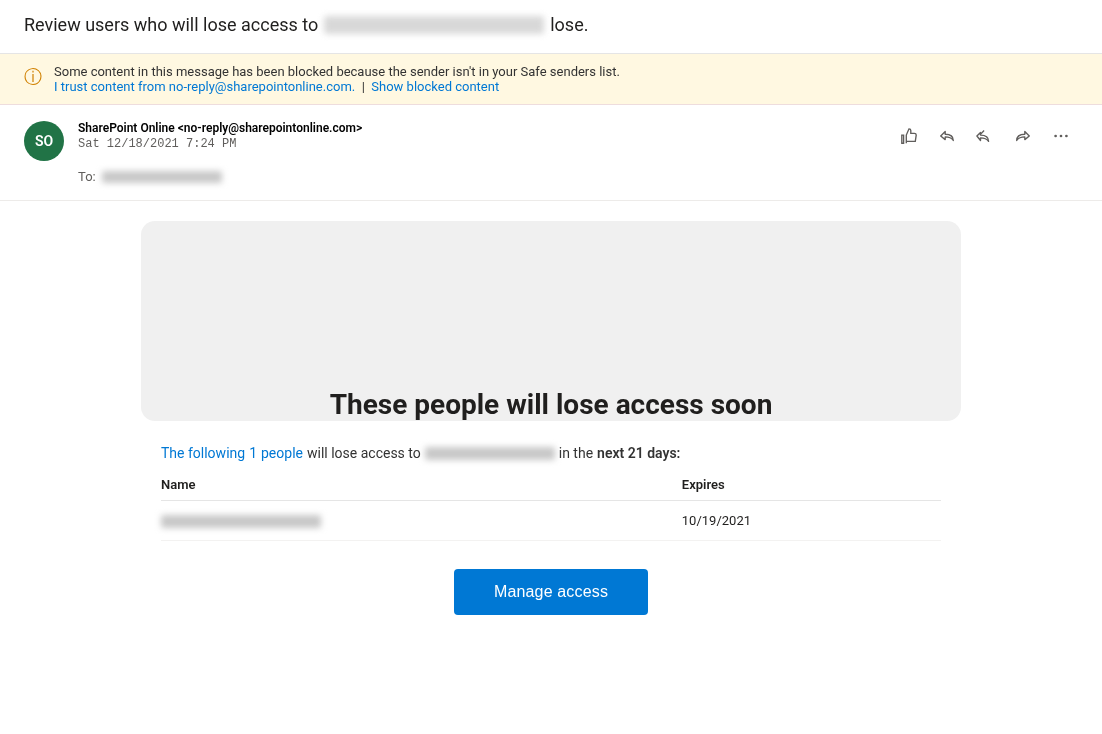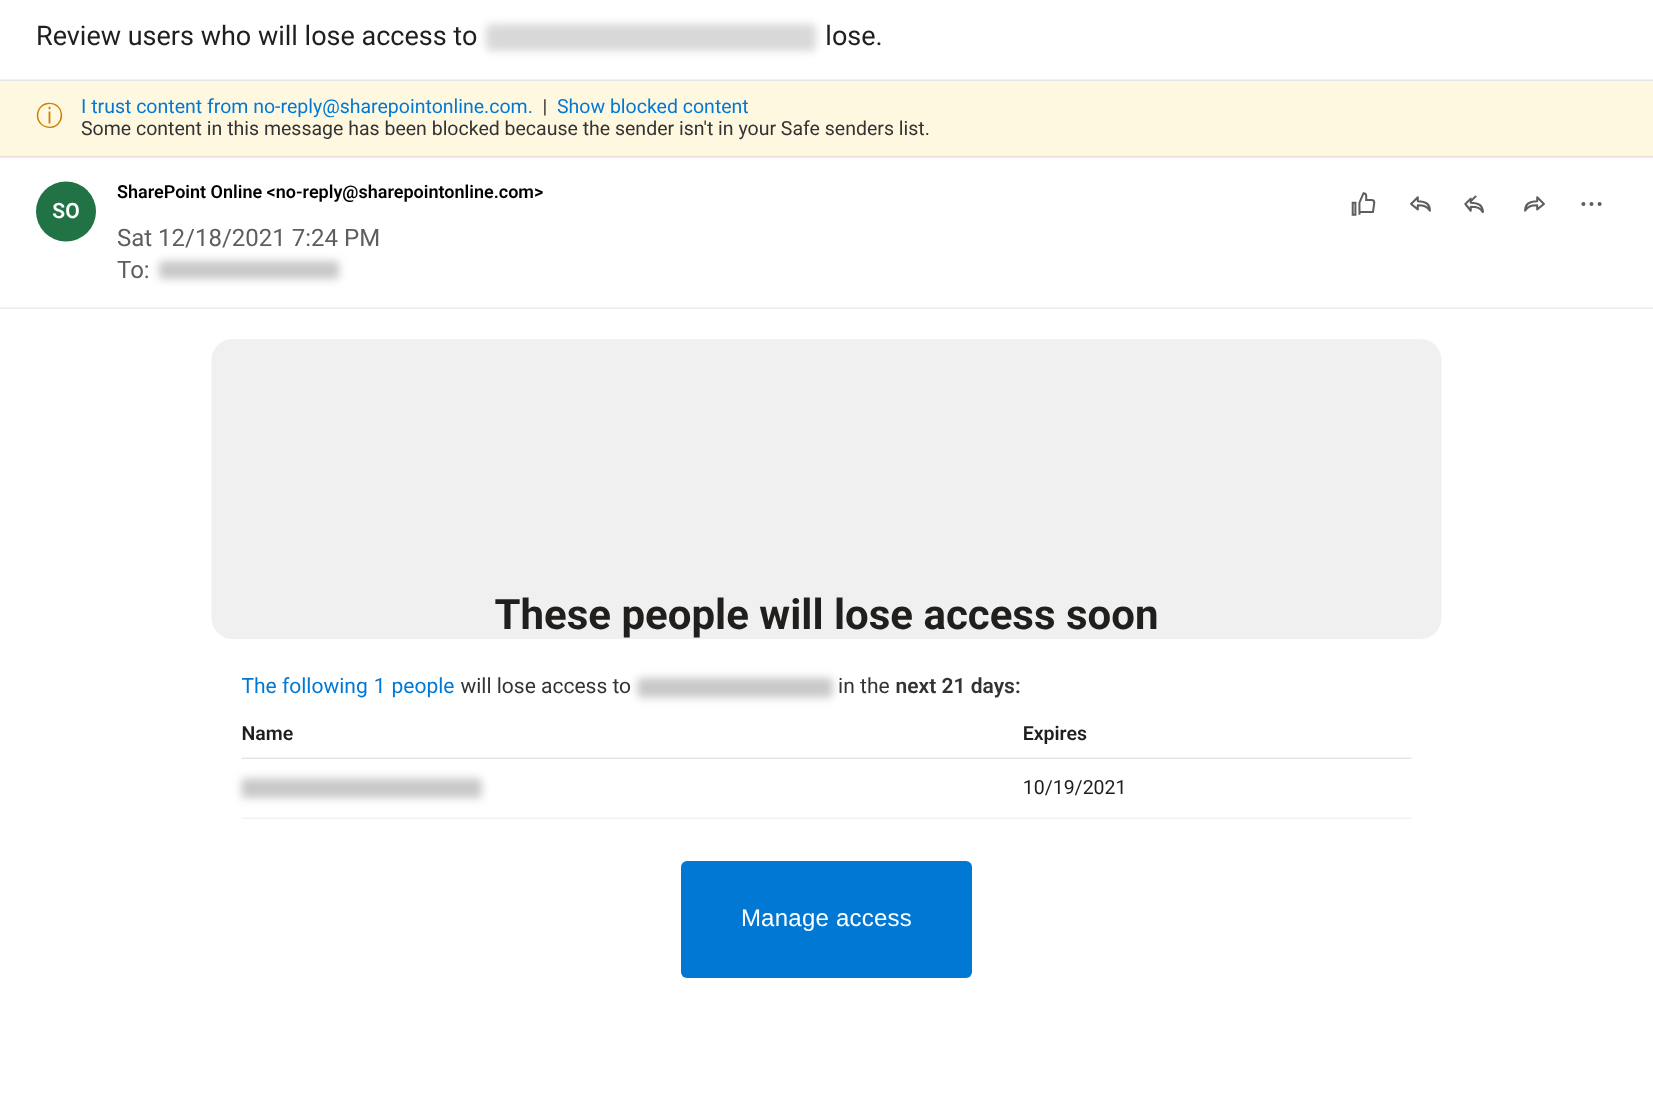--- a/index.html
+++ b/index.html
@@ -87,28 +87,29 @@
       font-size: 14px;
       font-weight: 600;
       flex-shrink: 0;
     }
     .sender-info .sender-name {
       font-size: 12px;
       font-weight: 600;
       color: #000000;
     }
     .sender-info .sender-date {
-      font-size: 16px;
-      color: #605e5c;
-      margin-top: 14px;
-    }
-    .sender-info .sender-to {
-      font-size: 16px;
+      font-size: 12px;
       color: #605e5c;
       margin-top: 2px;
+      font-family: Liberation Mono, monospace;
+    }
+    .sender-info .sender-to {
+      font-size: 13px;
+      color: #605e5c;
+      margin-top: 18px;
       display: flex;
       align-items: center;
       gap: 6px;
     }
     .sender-to .blurred-to {
       display: inline-block;
       background: #c8c8c8;
       border-radius: 2px;
       width: 120px;
       height: 12px;
@@ -223,21 +224,21 @@
     
     .btn-row {
       display: flex;
       justify-content: center;
       margin-top: 10px;
     }
     .manage-access-btn {
       background: #0078d4;
       color: #fff;
       border: none;
-      padding: 30px 40px;
+      padding: 14px 40px;
       font-size: 16px;
       font-weight: 500;
       border-radius: 4px;
       cursor: pointer;
       letter-spacing: 0.01em;
     }
   </style>
 </head>
 <body>
 
@@ -245,26 +246,26 @@
 
   <div class="page-title-bar">
     <span>Review users who will lose access to</span>
     <span class="blurred"></span>
     <span>lose.</span>
   </div>
 
   <div class="warning-bar">
     <span class="warning-icon">ⓘ</span>
     <div class="warning-text">
+      <div>Some content in this message has been blocked because the sender isn't in your Safe senders list.</div>
       <div>
         <a href="#">I trust content from no-reply@sharepointonline.com.</a>
         &nbsp;|&nbsp;
         <a href="#">Show blocked content</a>
       </div>
-      <div>Some content in this message has been blocked because the sender isn't in your Safe senders list.</div>
     </div>
   </div>
 
   <div class="email-header">
     <div class="sender-row">
       <div class="avatar">SO</div>
       <div class="sender-info">
         <div class="sender-name">SharePoint Online &lt;no-reply@sharepointonline.com&gt;</div>
         <div class="sender-date">Sat 12/18/2021 7:24 PM</div>
         <div class="sender-to">

